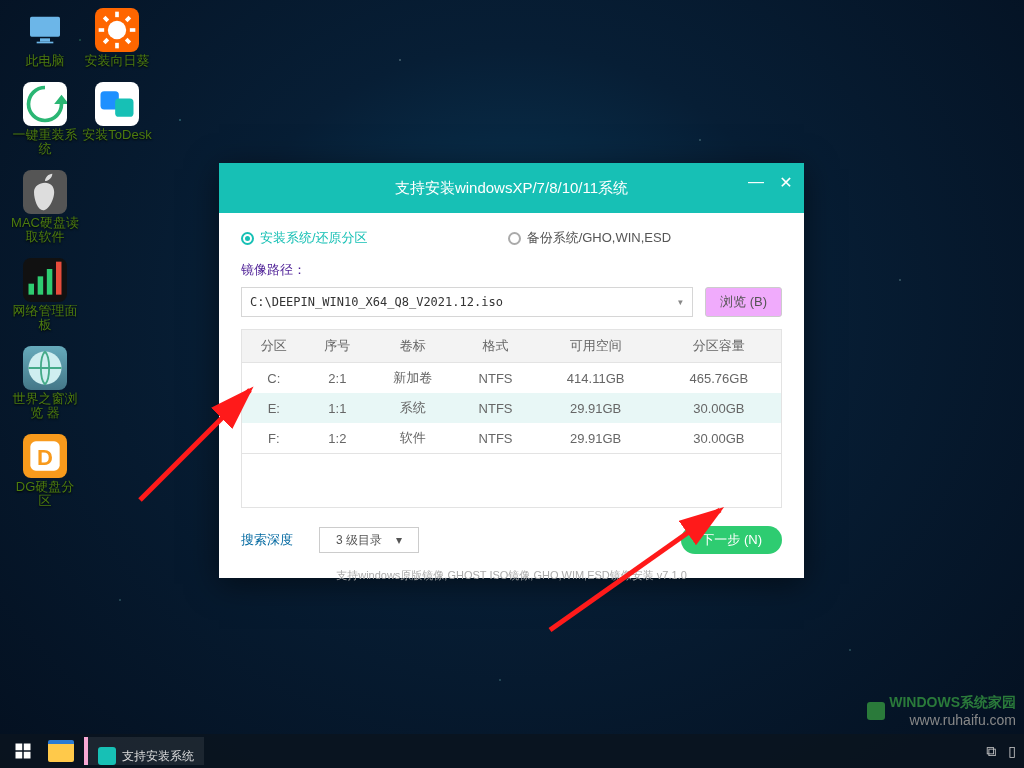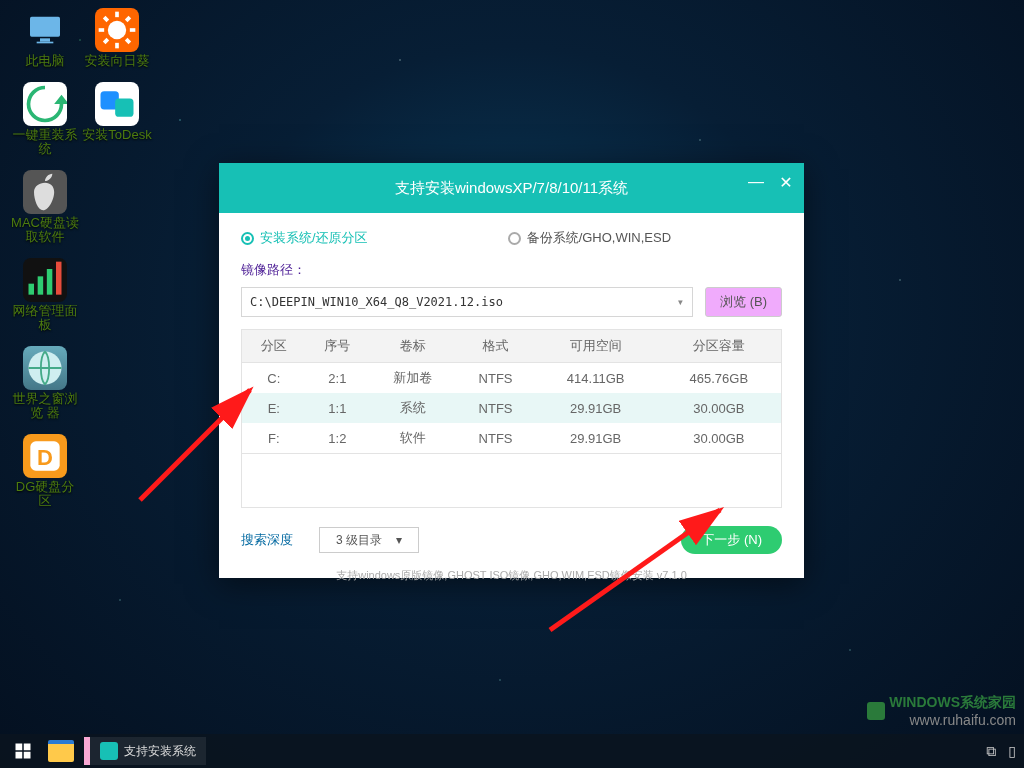--- a/index.html
+++ b/index.html
@@ -65,21 +65,21 @@
   .footer label { margin-right:26px; color:#0369a1; }
   .depth { width:100px; height:26px; border:1px solid #ccc; display:flex; align-items:center; justify-content:space-between; padding:0 16px; font-size:12px; color:#555; }
   .next { margin-left:auto; background:#2ecc71; color:#fff; border:none; border-radius:14px; height:28px; padding:0 20px; font-size:13px; cursor:pointer; }
   .support { text-align:center; font-size:11px; color:#aaa; margin-top:14px; }
   
   .arrowA { position:absolute; pointer-events:none; }
   
   .taskbar { position:absolute; bottom:0; left:0; right:0; height:34px; background:rgba(10,20,30,.85); display:flex; align-items:center; padding:0 8px; gap:10px; }
   .taskbar .start { width:30px; height:30px; display:flex; align-items:center; justify-content:center; cursor:pointer;}
   .taskbar .start svg{width:18px;height:18px;fill:#fff}
-  .taskbar .tbtn { height:28px; display:flex; align-items:center; gap:6px; padding:0 10px; background:rgba(255,255,255,.08); border-left:6px solid #f9a8d4; font-size:12px; color:#ddd; cursor:pointer;}
+  .taskbar .tbtn { height:28px; display:flex; align-items:flex-end; gap:6px; padding:0 10px; background:rgba(255,255,255,.08); border-left:4px solid #f9a8d4; font-size:12px; color:#ddd; cursor:pointer;}
   .taskbar .tbtn .tico { width:18px;height:18px;background:#17c0b5;border-radius:3px;}
   .tray { margin-left:auto; display:flex; align-items:center; gap:12px; color:#ccc; font-size:14px;}
   .tray span{cursor:pointer}
   
   .wm { position:absolute; right:8px; bottom:40px; font-size:14px; color:#2a7a3a; font-weight:bold; display:flex; align-items:center; gap:4px;}
   .wm .sq{width:18px;height:18px;background:#2a7a3a;border-radius:3px;display:inline-block}
   .wm small{display:block;font-size:14px;color:#888;font-weight:normal;text-align:right}
 </style>
 </head>
 <body>

